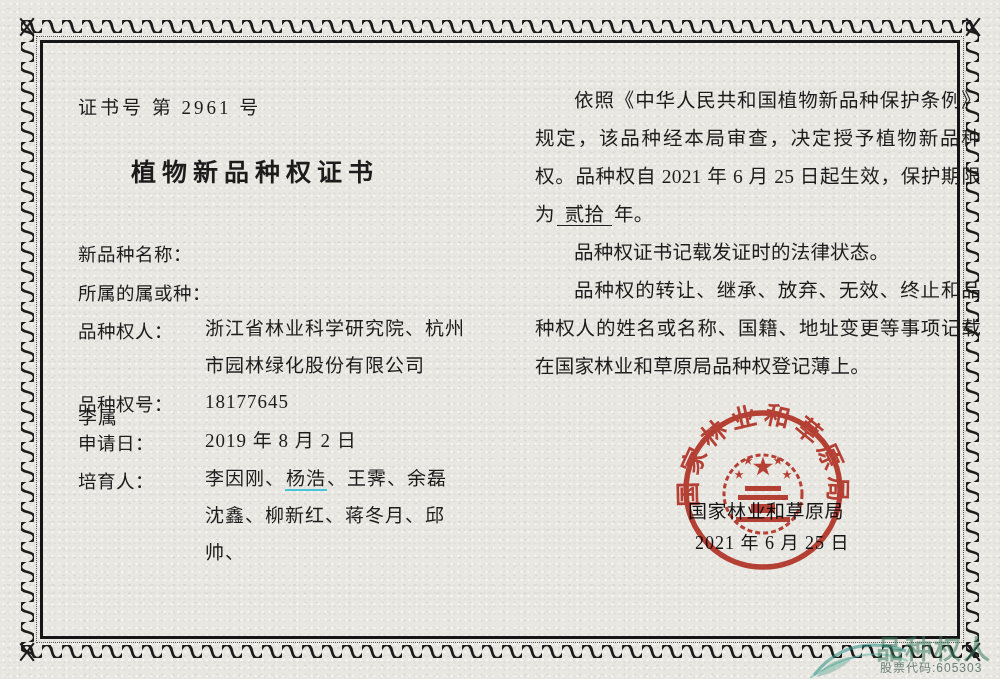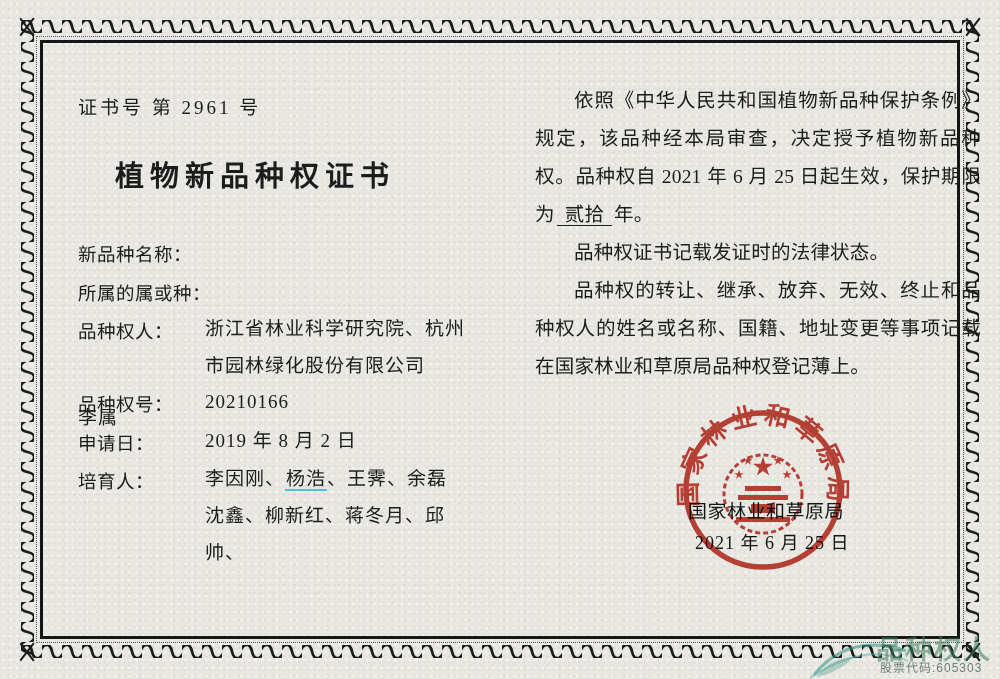--- a/index.html
+++ b/index.html
@@ -28,21 +28,21 @@
     content:""; position:absolute; left:9px; top:-1px; width:2.4px; height:22px;
     background:#1b1b1b;
   }
   .corner-x::before{transform:rotate(38deg);}
   .corner-x::after{transform:rotate(-38deg);}
   .cx-tl{left:17px; top:17px;} .cx-tr{left:963px; top:17px;}
   .cx-bl{left:17px; top:642px;} .cx-br{left:963px; top:642px;}
   
   .cert-no{position:absolute; left:78px; top:92px; font-size:19px; letter-spacing:3px;}
   .title{position:absolute; left:55px; top:152px; width:400px; text-align:center;
-         font-size:29px; font-weight:bold; letter-spacing:6px;}
+         font-size:25px; font-weight:bold; letter-spacing:6px;}
   .fields{position:absolute; left:78px; top:240px; width:400px; font-size:19px;}
   .row{position:absolute; left:0; width:100%; display:flex;}
   .r1{top:0px;} .r2{top:39px;flex-direction:column;} .r3{top:77px;} .r4{top:150px;} .r5{top:189px;} .r6{top:227px;}
   .lbl{flex:0 0 127px; font-size:18.5px; letter-spacing:.5px; white-space:nowrap;}
   .val{flex:1; letter-spacing:1px; line-height:37px; margin-top:-7px;}
   .row .val{line-height:37px;}
   .u-cyan{border-bottom:2.2px solid #49c3da; padding:0 1px;}
   
   .right-col{position:absolute; left:495px; top:82px; width:446px;
              font-size:19.5px; line-height:38px; text-align:justify; letter-spacing:.2px;margin-left:40px;}
@@ -108,21 +108,21 @@
     </div>
     <div class="row r3">
       <span class="lbl">品种权人：</span>
       <span class="val">
         <div>浙江省林业科学研究院、杭州</div>
         <div>市园林绿化股份有限公司</div>
       </span>
     </div>
     <div class="row r4">
       <span class="lbl">品种权号：</span>
-      <span class="val">20210166</span>
+      <span class="val">18177645</span>
     </div>
     <div class="row r5">
       <span class="lbl">申请日：</span>
       <span class="val">2019 年 8 月 2 日</span>
     </div>
     <div class="row r6">
       <span class="lbl">培育人：</span>
       <span class="val">
         <div><span>李因刚、</span><span class="u-cyan">杨浩</span><span>、王霁、余磊</span></div>
         <div>沈鑫、柳新红、蒋冬月、邱帅、</div>

